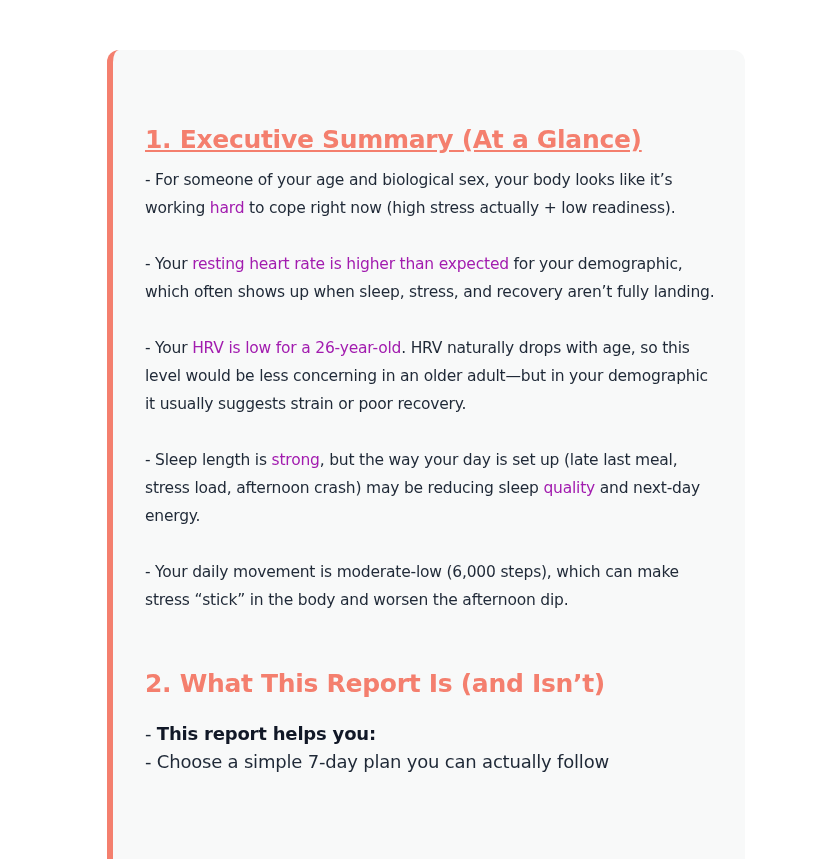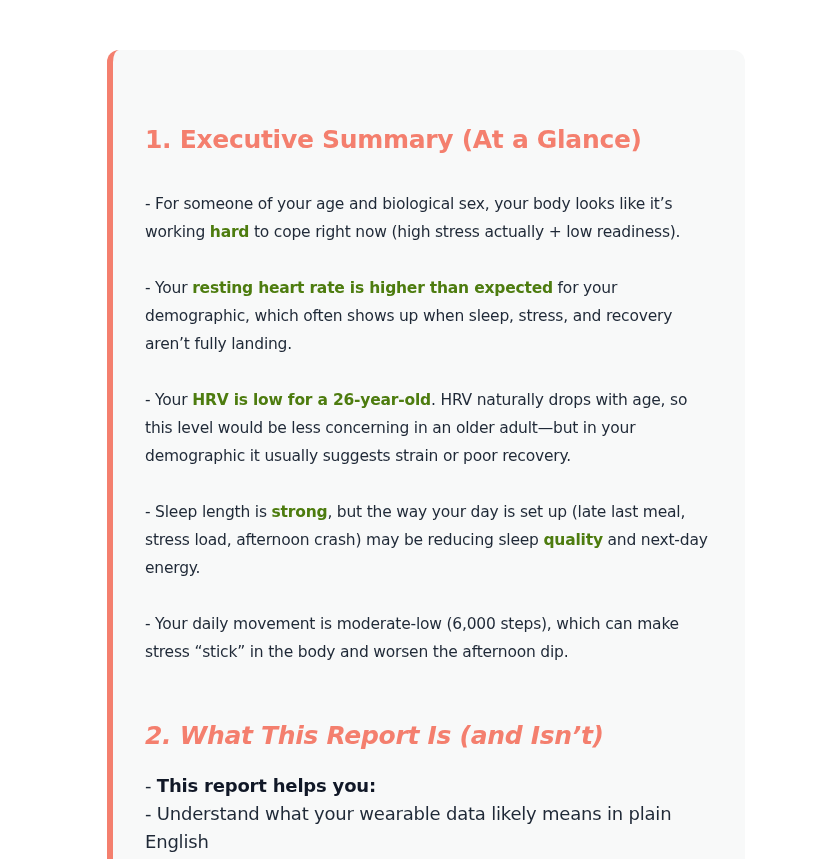--- a/index.html
+++ b/index.html
@@ -27,31 +27,31 @@
       padding: 72px 30px 0 32px;
     }
     h2 {
       margin: 0;
       font-size: 25px;
       font-weight: bold;
       color: #f47f6e;
       line-height: 36px;
       letter-spacing: -0.3px;
     }
-    .section-1 h2 { margin-bottom: 32px; }
+    .section-1 h2 { margin-bottom: 8px; text-decoration: underline; }
     .para {
       margin: 0 0 28px 0;
       font-size: 15.5px;
       line-height: 28px;
       color: #1f2937;
       letter-spacing: -0.2px;
     }
-    .para b { font-weight: bold; color: #4d7c0f; }
+    .para b { font-weight: normal; color: #a21caf; }
     .section-2 { margin-top: 52px; }
-    .section-2 h2 { margin-bottom: 18px; font-style: italic; }
+    .section-2 h2 { margin-bottom: 18px; }
     .list-line {
       font-size: 18px;
       line-height: 28px;
       color: #1f2937;
       letter-spacing: -0.2px;
     }
     .list-line b { font-weight: bold; color: #111827; }
   </style>
 </head>
 <body>
@@ -69,17 +69,16 @@
 
     <p class="para"><span>- Sleep length is </span><b>strong</b><span>, but the way your day is set up (late last meal, stress load, afternoon crash) may be reducing sleep </span><b>quality</b><span> and next-day energy.</span></p>
 
     <p class="para"><span>- Your daily movement is moderate-low (6,000 steps), which can make stress “stick” in the body and worsen the afternoon dip.</span></p>
   </section>
 
   <section class="section-2">
     <h2>2. What This Report Is (and Isn’t)</h2>
 
     <div class="list-line"><span>- </span><b>This report helps you:</b></div>
-    <div class="list-line">- Understand what your wearable data likely means in plain English</div>
     <div class="list-line">- Choose a simple 7-day plan you can actually follow</div>
   </section>
 
 </div>
 
 </body></html>

